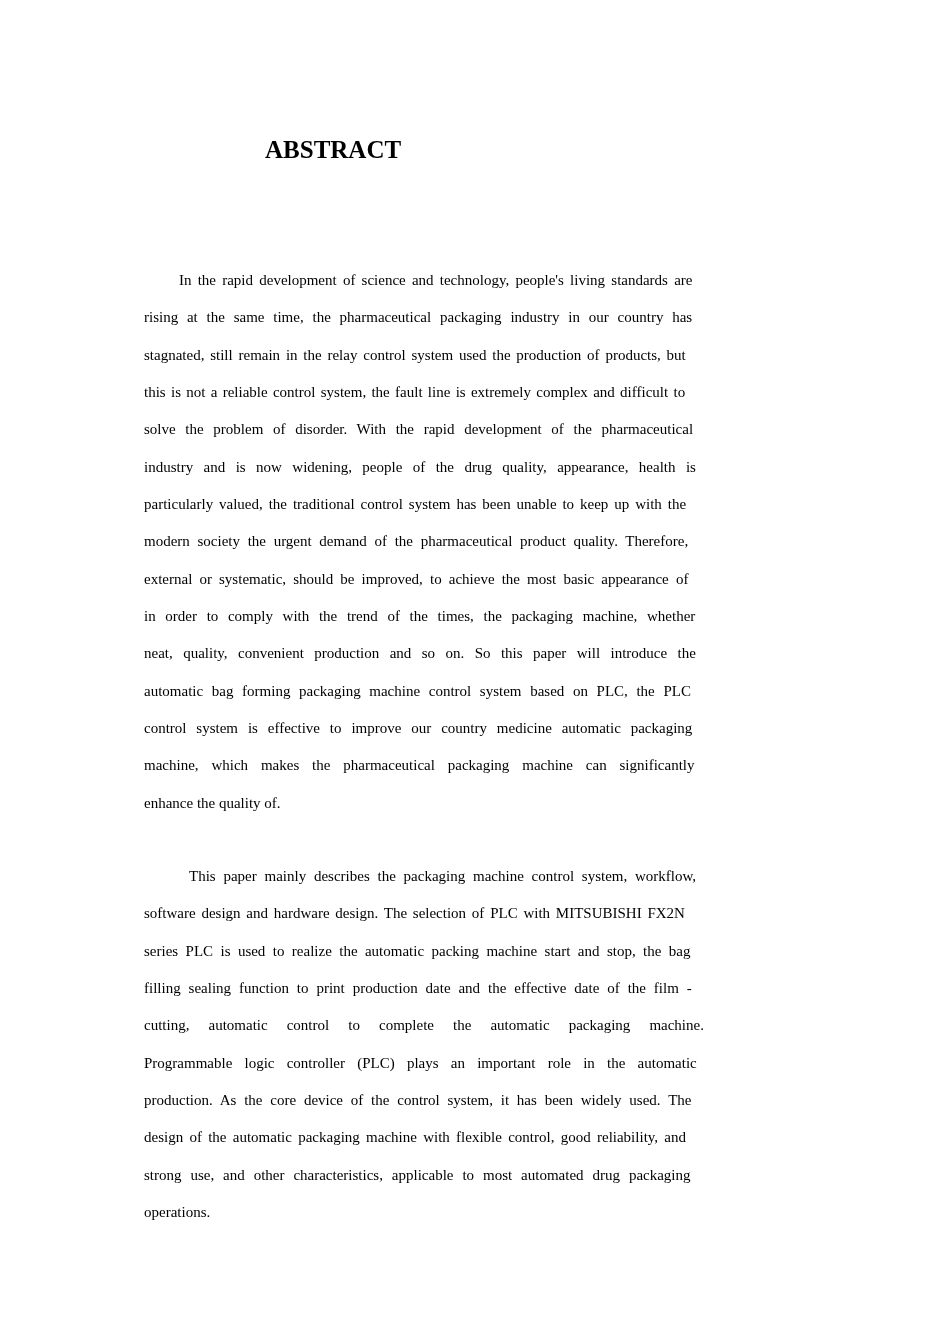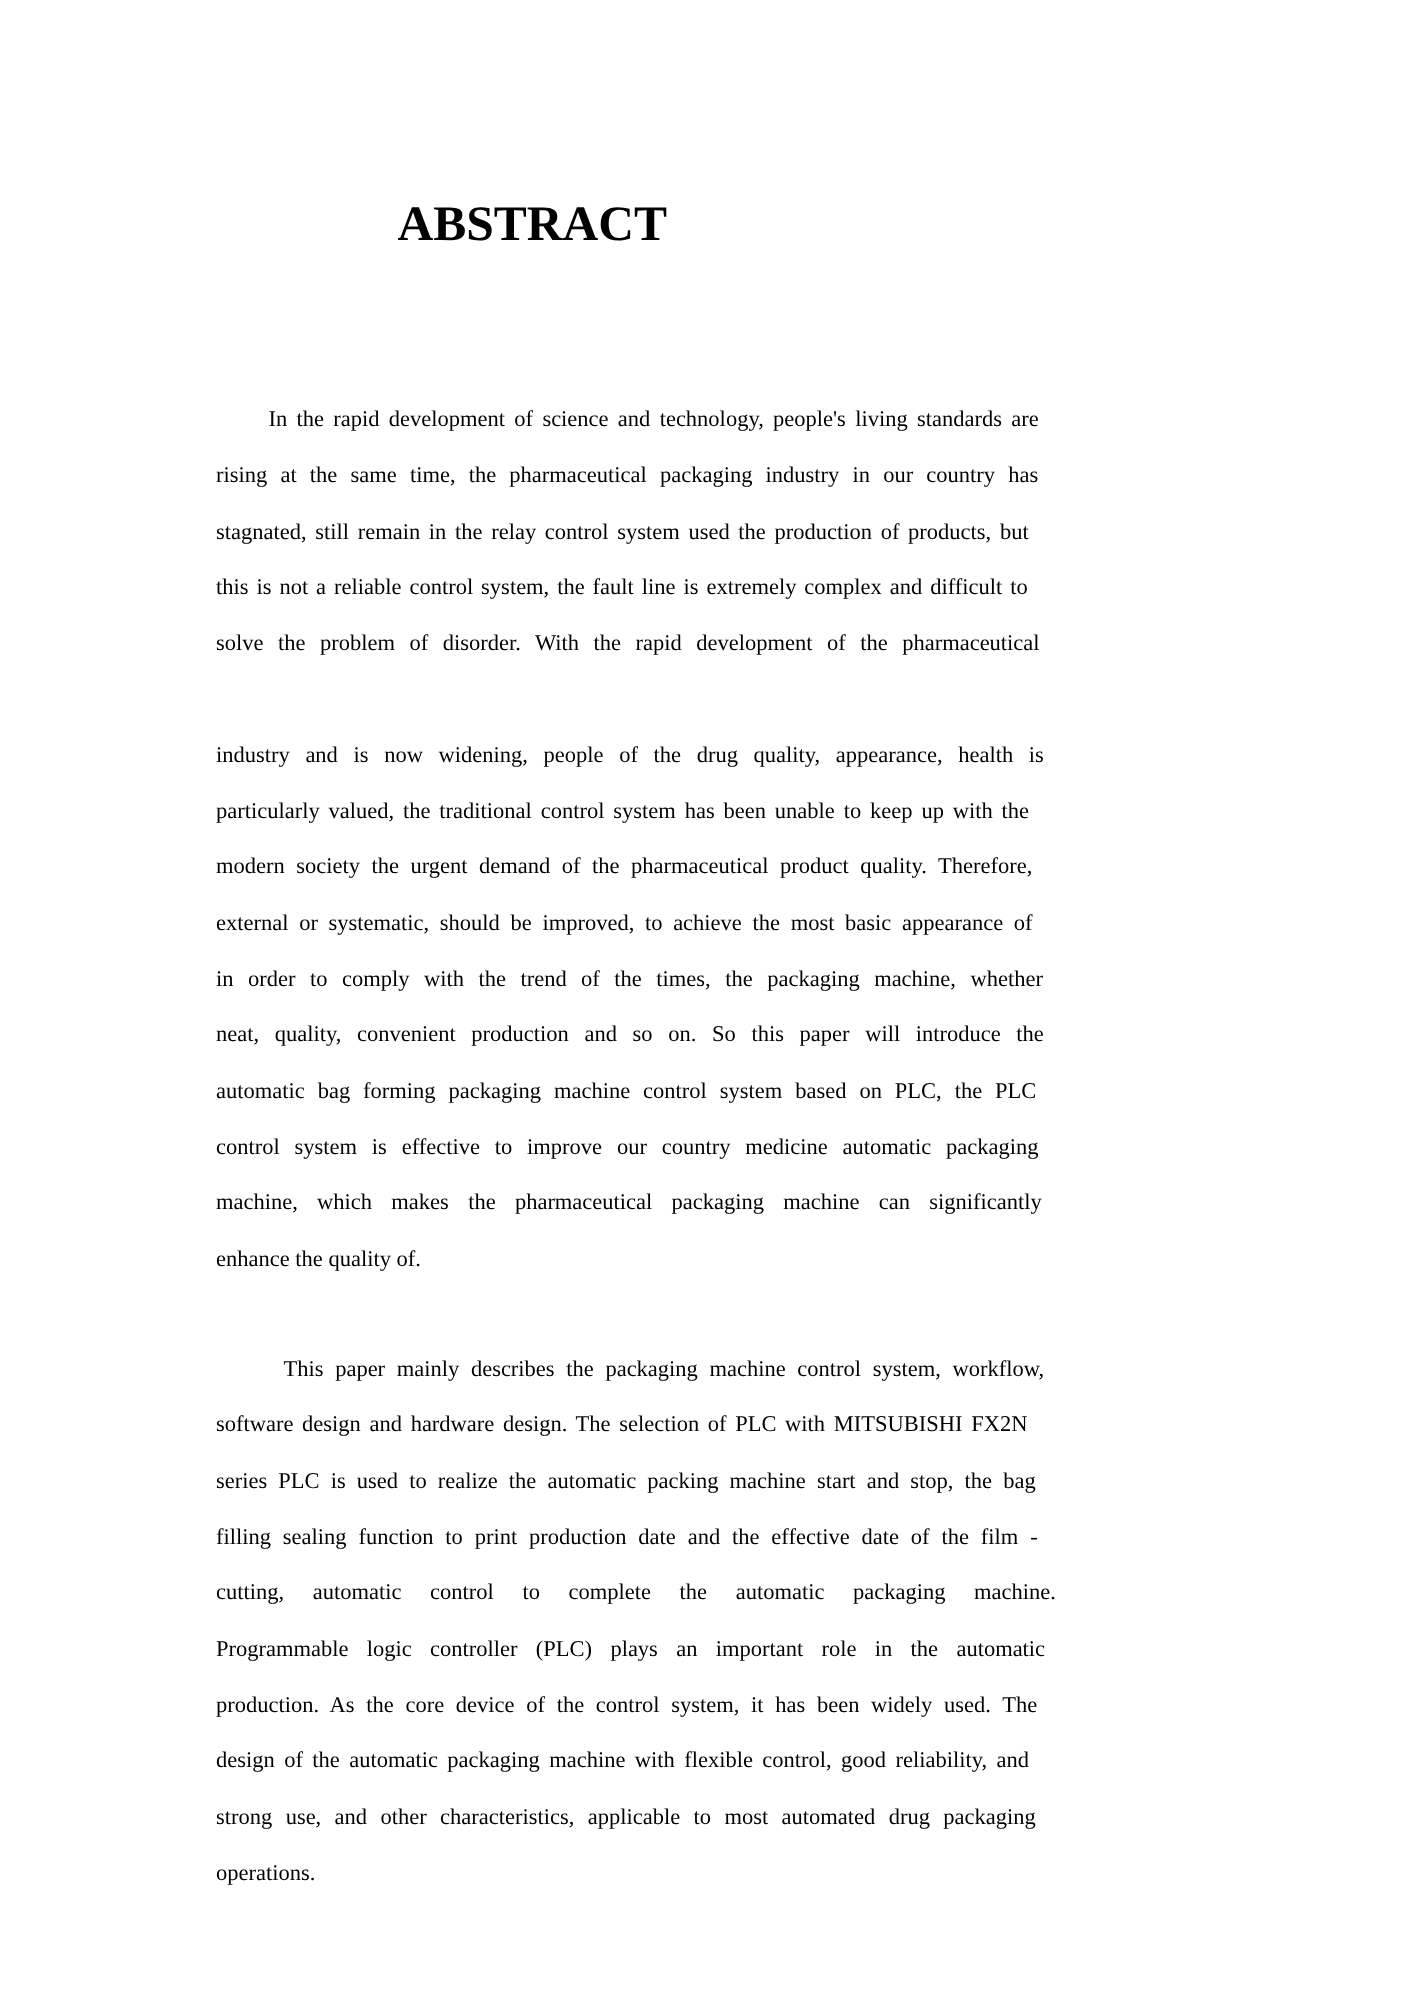--- a/index.html
+++ b/index.html
@@ -19,21 +19,21 @@
       position: absolute;
       left: 0; top: 0;
       width: 950px;
       height: 1344px;
       background: #ffffff;
     }
     .title {
       position: absolute;
       left: 265px;
       top: 134px;
-      font-size: 33px;
+      font-size: 25px;
       font-weight: bold;
       line-height: 32px;
       letter-spacing: 0px;
       margin: 0;
     }
     .body-text {
       position: absolute;
       left: 144px;
       top: 264px;
       width: 662px;
@@ -67,21 +67,21 @@
 <div class="page">
   <h1 class="title">ABSTRACT</h1>
 
   <div class="body-text">
     <div class="para1">
       <span class="line indent1" style="word-spacing: 2.4446px; text-align: left; text-align-last: left;">In the rapid development of science and technology, people's living standards are</span>
       <span class="line" style="word-spacing: 5.03385px; text-align: left; text-align-last: left;">rising at the same time, the pharmaceutical packaging industry in our country has</span>
       <span class="line" style="word-spacing: 2.03486px; text-align: left; text-align-last: left;">stagnated, still remain in the relay control system used the production of products, but</span>
       <span class="line" style="word-spacing: 1.54688px; text-align: left; text-align-last: left;">this is not a reliable control system, the fault line is extremely complex and difficult to</span>
       <span class="line" style="word-spacing: 5.91761px; text-align: left; text-align-last: left;">solve the problem of disorder. With the rapid development of the pharmaceutical</span>
-      <span class="line" style="word-spacing: 6.67318px; text-align: center; text-align-last: left; margin-top: 37px;">industry and is now widening, people of the drug quality, appearance, health is</span>
+      <span class="line" style="word-spacing: 6.67318px; text-align: center; text-align-last: left;">industry and is now widening, people of the drug quality, appearance, health is</span>
       <span class="line" style="word-spacing: 2.15745px; text-align: left; text-align-last: left;">particularly valued, the traditional control system has been unable to keep up with the</span>
       <span class="line" style="word-spacing: 3.92188px; text-align: left; text-align-last: left;">modern society the urgent demand of the pharmaceutical product quality. Therefore,</span>
       <span class="line" style="word-spacing: 3.36719px; text-align: left; text-align-last: left;">external or systematic, should be improved, to achieve the most basic appearance of</span>
       <span class="line" style="word-spacing: 5.91106px; text-align: left; text-align-last: left;">in order to comply with the trend of the times, the packaging machine, whether</span>
       <span class="line" style="word-spacing: 6.67188px; text-align: left; text-align-last: left;">neat, quality, convenient production and so on. So this paper will introduce the</span>
       <span class="line" style="word-spacing: 4.87926px; text-align: left; text-align-last: left;">automatic bag forming packaging machine control system based on PLC, the PLC</span>
       <span class="line" style="word-spacing: 6.12656px; text-align: left; text-align-last: left;">control system is effective to improve our country medicine automatic packaging</span>
       <span class="line" style="word-spacing: 9.09961px; text-align: left; text-align-last: left;">machine, which makes the pharmaceutical packaging machine can significantly</span>
       <span class="line last">enhance the quality of.</span>
     </div>

